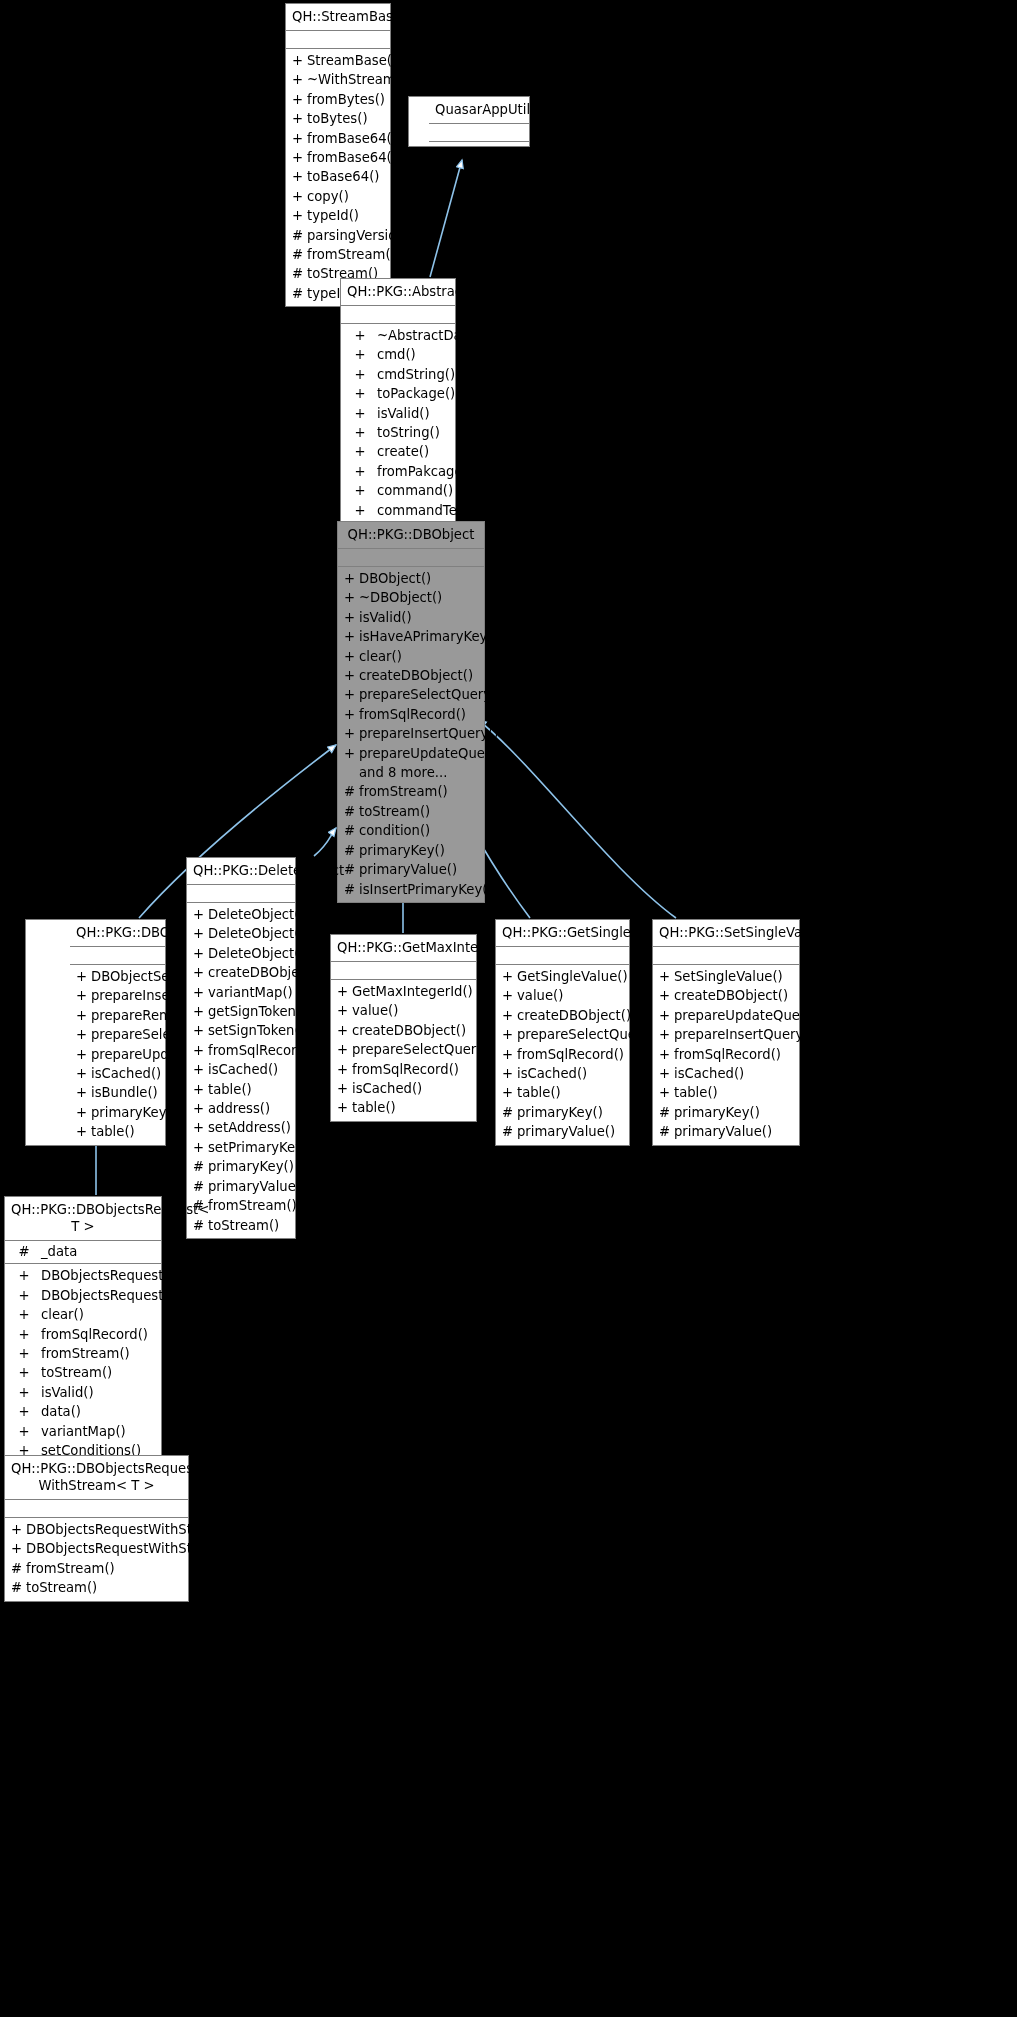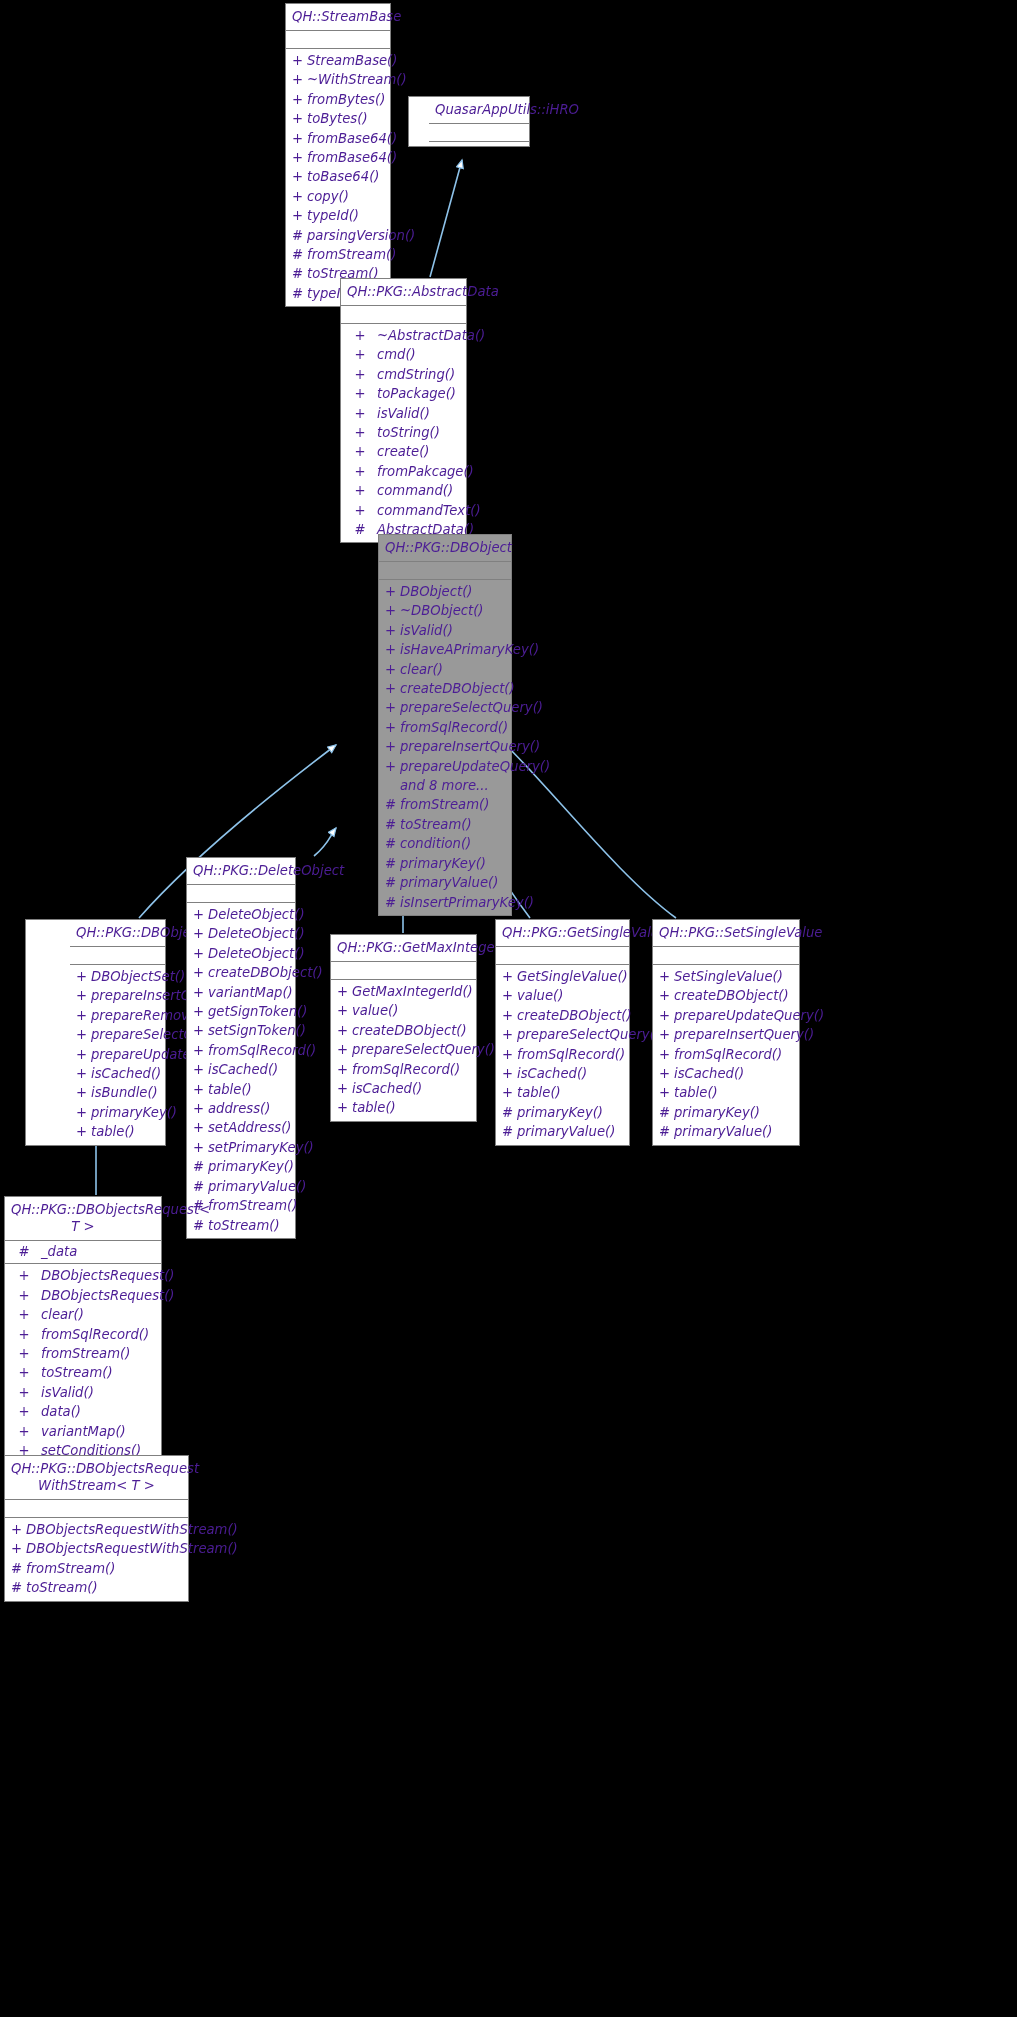--- a/index.html
+++ b/index.html
@@ -25,25 +25,24 @@
     left: 0; top: 0;
     width: 1017px;
     height: 2017px;
     pointer-events: none;
   }
   .uml-box {
     position: absolute;
     box-sizing: border-box;
     border: 1px solid #808080;
     background: #ffffff;
-    color: #4c1d95;
+    color: #000000;
     font-size: 13.2px;
     line-height: 19.6px;
     z-index: 3;
-    font-style: italic;
   }
   .uml-box.highlight {
     background: #999999;
   }
   .box-title {
     text-align: center;
     padding: 4px 6px 5px 6px;
     border-bottom: 1px solid #808080;
     white-space: pre-line;
     font-size: 13.2px;
@@ -190,21 +189,21 @@
           <div class="member">
             <span class="vis">#</span>
             <span class="nm">typeId()</span>
           </div>
         </div>
       </div>
       <div class="uml-box" style="left: 408px; top: 96px; width: 122px; min-height: 51px; padding-left: 20px;">
         <div class="box-title">QuasarAppUtils::iHRO</div>
         <div class="box-attrs empty"></div>
       </div>
-      <div class="uml-box" style="left: 340px; top: 278px; width: 127px; min-height: 208px;">
+      <div class="uml-box" style="left: 340px; top: 278px; width: 116px; min-height: 208px;">
         <div class="box-title">QH::PKG::AbstractData</div>
         <div class="box-attrs empty"></div>
         <div class="box-ops">
           <div class="member indent">
             <span class="vis">+</span>
             <span class="nm">~AbstractData()</span>
           </div>
           <div class="member indent">
             <span class="vis">+</span>
             <span class="nm">cmd()</span>
@@ -240,21 +239,21 @@
           <div class="member indent">
             <span class="vis">+</span>
             <span class="nm">commandText()</span>
           </div>
           <div class="member indent">
             <span class="vis">#</span>
             <span class="nm">AbstractData()</span>
           </div>
         </div>
       </div>
-      <div class="uml-box highlight" style="left: 337px; top: 534px; width: 134px; min-height: 301px; margin-left: 41px;">
+      <div class="uml-box highlight" style="left: 337px; top: 521px; width: 148px; min-height: 301px;">
         <div class="box-title">QH::PKG::DBObject</div>
         <div class="box-attrs empty"></div>
         <div class="box-ops">
           <div class="member">
             <span class="vis">+</span>
             <span class="nm">DBObject()</span>
           </div>
           <div class="member">
             <span class="vis">+</span>
             <span class="nm">~DBObject()</span>

